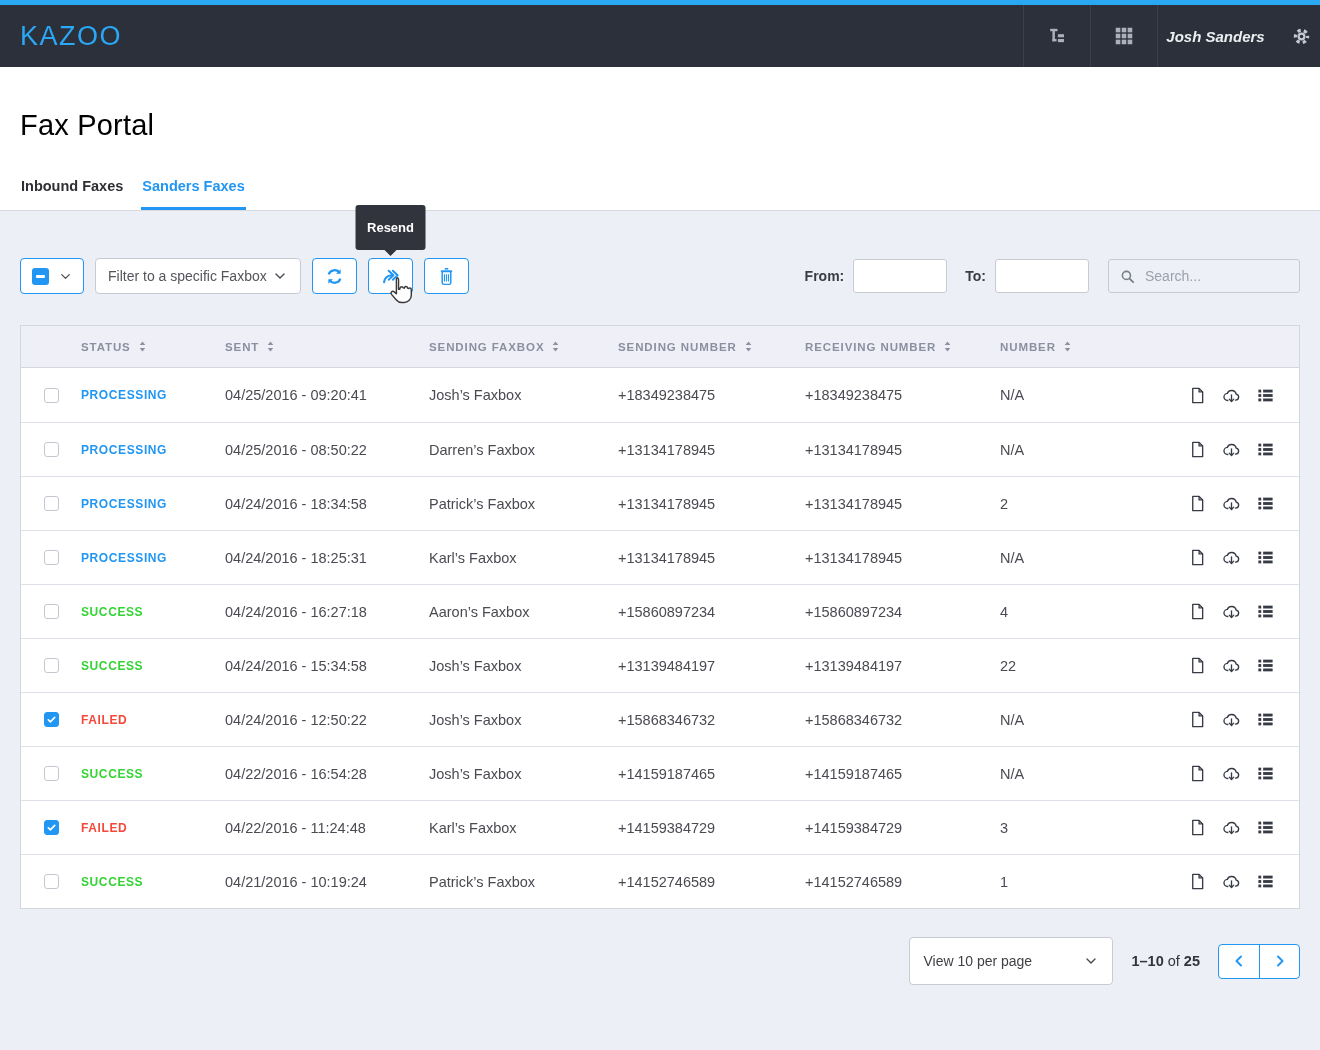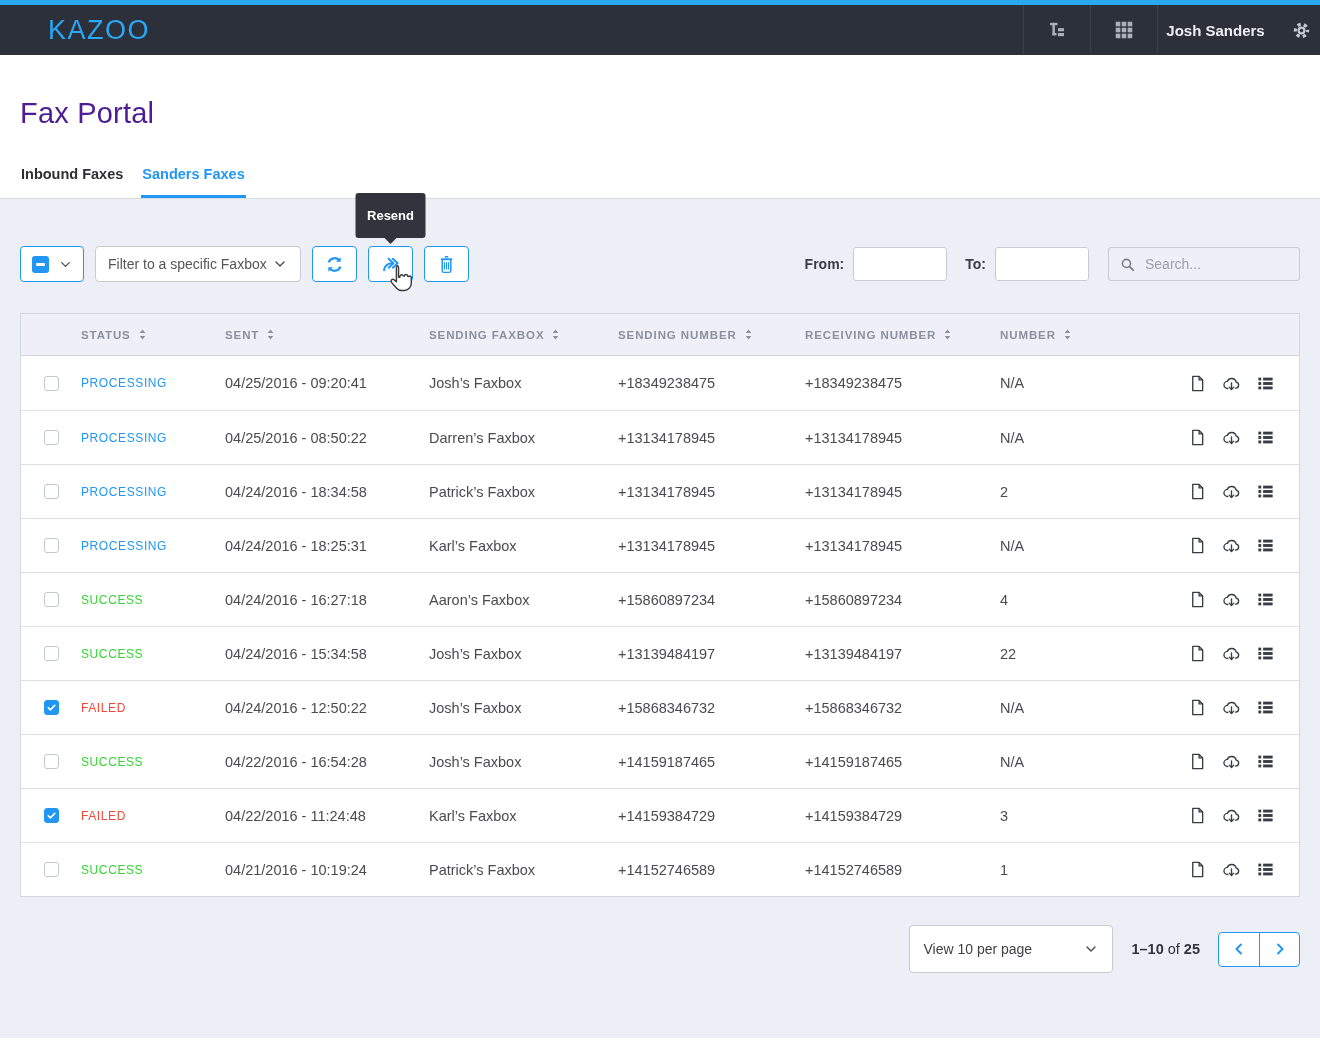--- a/index.html
+++ b/index.html
@@ -1,35 +1,35 @@
 <!DOCTYPE html>
 <html><head>
 <meta charset="utf-8">
 <style>
   * { box-sizing: border-box; margin: 0; padding: 0; }
   html, body { width: 1320px; height: 1050px; overflow: hidden; }
   body { font-family: "Liberation Sans", "DejaVu Sans", sans-serif; background: #fff; color: #44444c; }
 
   
   .topstrip { height: 5px; background: #29a9f2; }
-  .navbar { height: 50px; background: #2c303a; display: flex; align-items: stretch; padding-left: 28px; }
+  .navbar { height: 62px; background: #2c303a; display: flex; align-items: stretch; }
   .logo { color: #2aa7f5; font-size: 27px; letter-spacing: 1.5px; font-weight: 400;
           display: flex; align-items: center; padding: 0 20px; }
   .nav-spacer { flex: 1; }
   .nav-cell { width: 67px; display: flex; align-items: center; justify-content: center;
               border-left: 1px solid #3a3f4a; color: #aab0bc; cursor: pointer; }
   .nav-cell svg { width: 22px; height: 22px; }
   .nav-user { width: 163px; border-left: 1px solid #3a3f4a; display: flex; align-items: center;
-              justify-content: center; gap: 26px; }
+              justify-content: center; gap: 26px; font-style: italic; }
   .nav-user .uname { color: #eceef2; font-size: 15px; font-weight: 600; }
   .nav-user svg { width: 21px; height: 21px; color: #c4c8d2; cursor: pointer; }
 
   
   .page-head { height: 144px; background: #fff; position: relative; border-bottom: 1px solid #d9dade; }
-  .page-title { font-size: 29px; font-weight: 400; color: #4c1d95; padding: 42px 4px 0 20px; letter-spacing: .2px; }
+  .page-title { font-size: 29px; font-weight: 400; color: #000000; padding: 42px 4px 0 20px; letter-spacing: .2px; }
   .tabs { position: absolute; left: 20px; bottom: 0; display: flex; gap: 17px; }
   .tab { font-size: 14.5px; font-weight: 700; color: #2e2e34; padding: 0 1px 13px 1px;
          border-bottom: 3px solid transparent; cursor: pointer; }
   .tab.active { color: #2196f3; border-bottom-color: #2196f3; }
 
   
   .content { background: #edeff6; height: 839px; }
 
   
   .toolbar { margin: 0 20px; padding-top: 47px; display: flex; align-items: center; }
@@ -74,21 +74,21 @@
         letter-spacing: .9px; color: #8b8fa0; cursor: pointer; }
   .th svg { width: 9px; height: 13px; color: #8b8fa0; }
   .row { height: 54px; font-size: 14.5px; color: #4a4a52; background: #fff; }
   .row + .row { border-top: 1px solid #dde0e6; }
   .c-check { display: flex; justify-content: center; }
   .cb { width: 15px; height: 15px; border: 1px solid #c3c7d1; border-radius: 3px; background: #fff;
         display: flex; align-items: center; justify-content: center; cursor: pointer; }
   .cb svg { width: 11px; height: 11px; display: none; }
   .cb.checked { background: #2196f3; border-color: #2196f3; }
   .cb.checked svg { display: block; }
-  .status { font-size: 12px; font-weight: 400; letter-spacing: .6px; }
+  .status { font-size: 12px; font-weight: 700; letter-spacing: .6px; }
   .st-processing { color: #2196f3; } .st-success { color: #35d435; } .st-failed { color: #f5473a; }
   .actions { display: flex; justify-content: flex-end; align-items: center; gap: 15px; padding-right: 24px; }
   .actions svg { width: 19px; height: 19px; color: #363b45; cursor: pointer; }
 
   
   .footer { display: flex; align-items: center; justify-content: flex-end; margin: 28px 20px 0; gap: 18px; }
   .dd-pp { width: 204px; height: 48px; background: #fff; border: 1px solid #c9cbd3; border-radius: 4px;
            display: flex; align-items: center; justify-content: space-between; padding: 0 13px;
            font-size: 14px; color: #3f3f46; cursor: pointer; }
   .dd-pp .chev { width: 16px; height: 16px; color: #4a4a52; }

